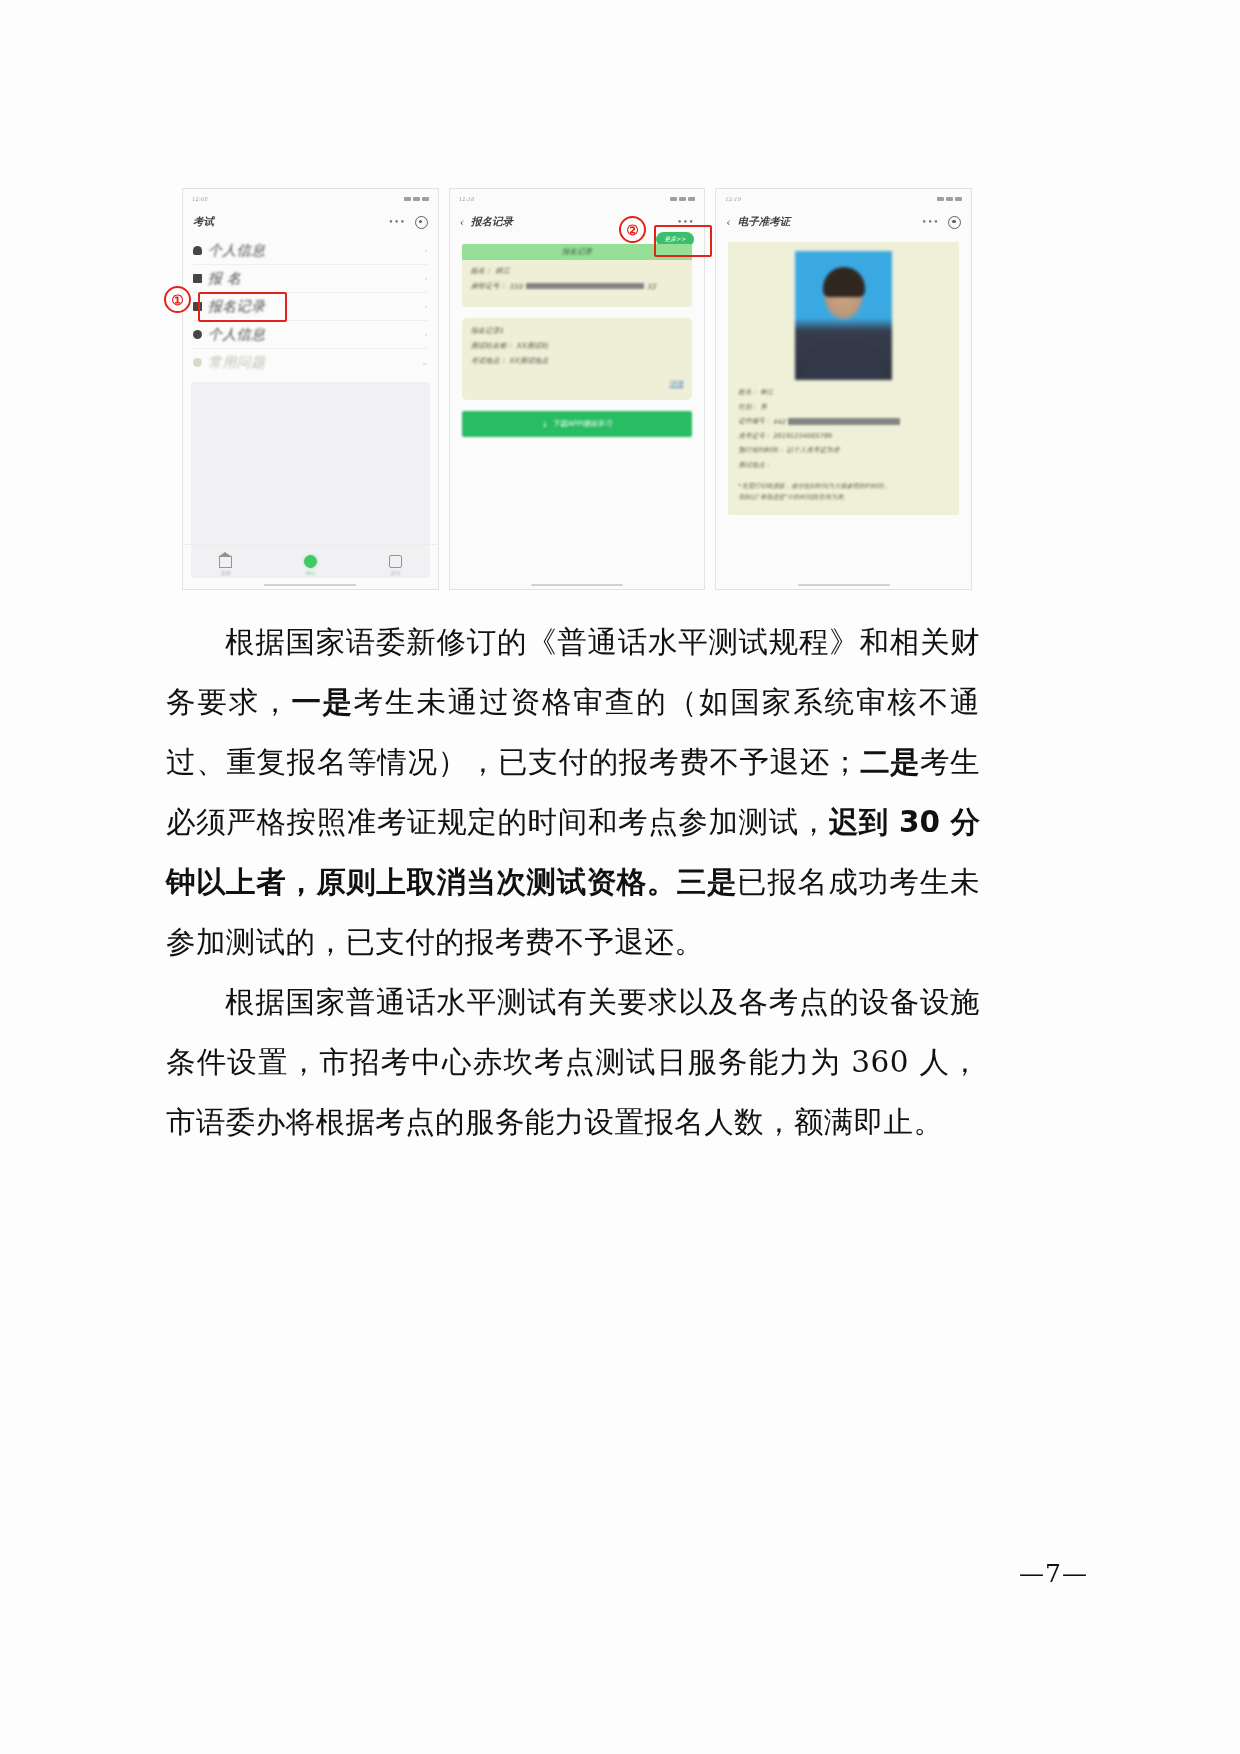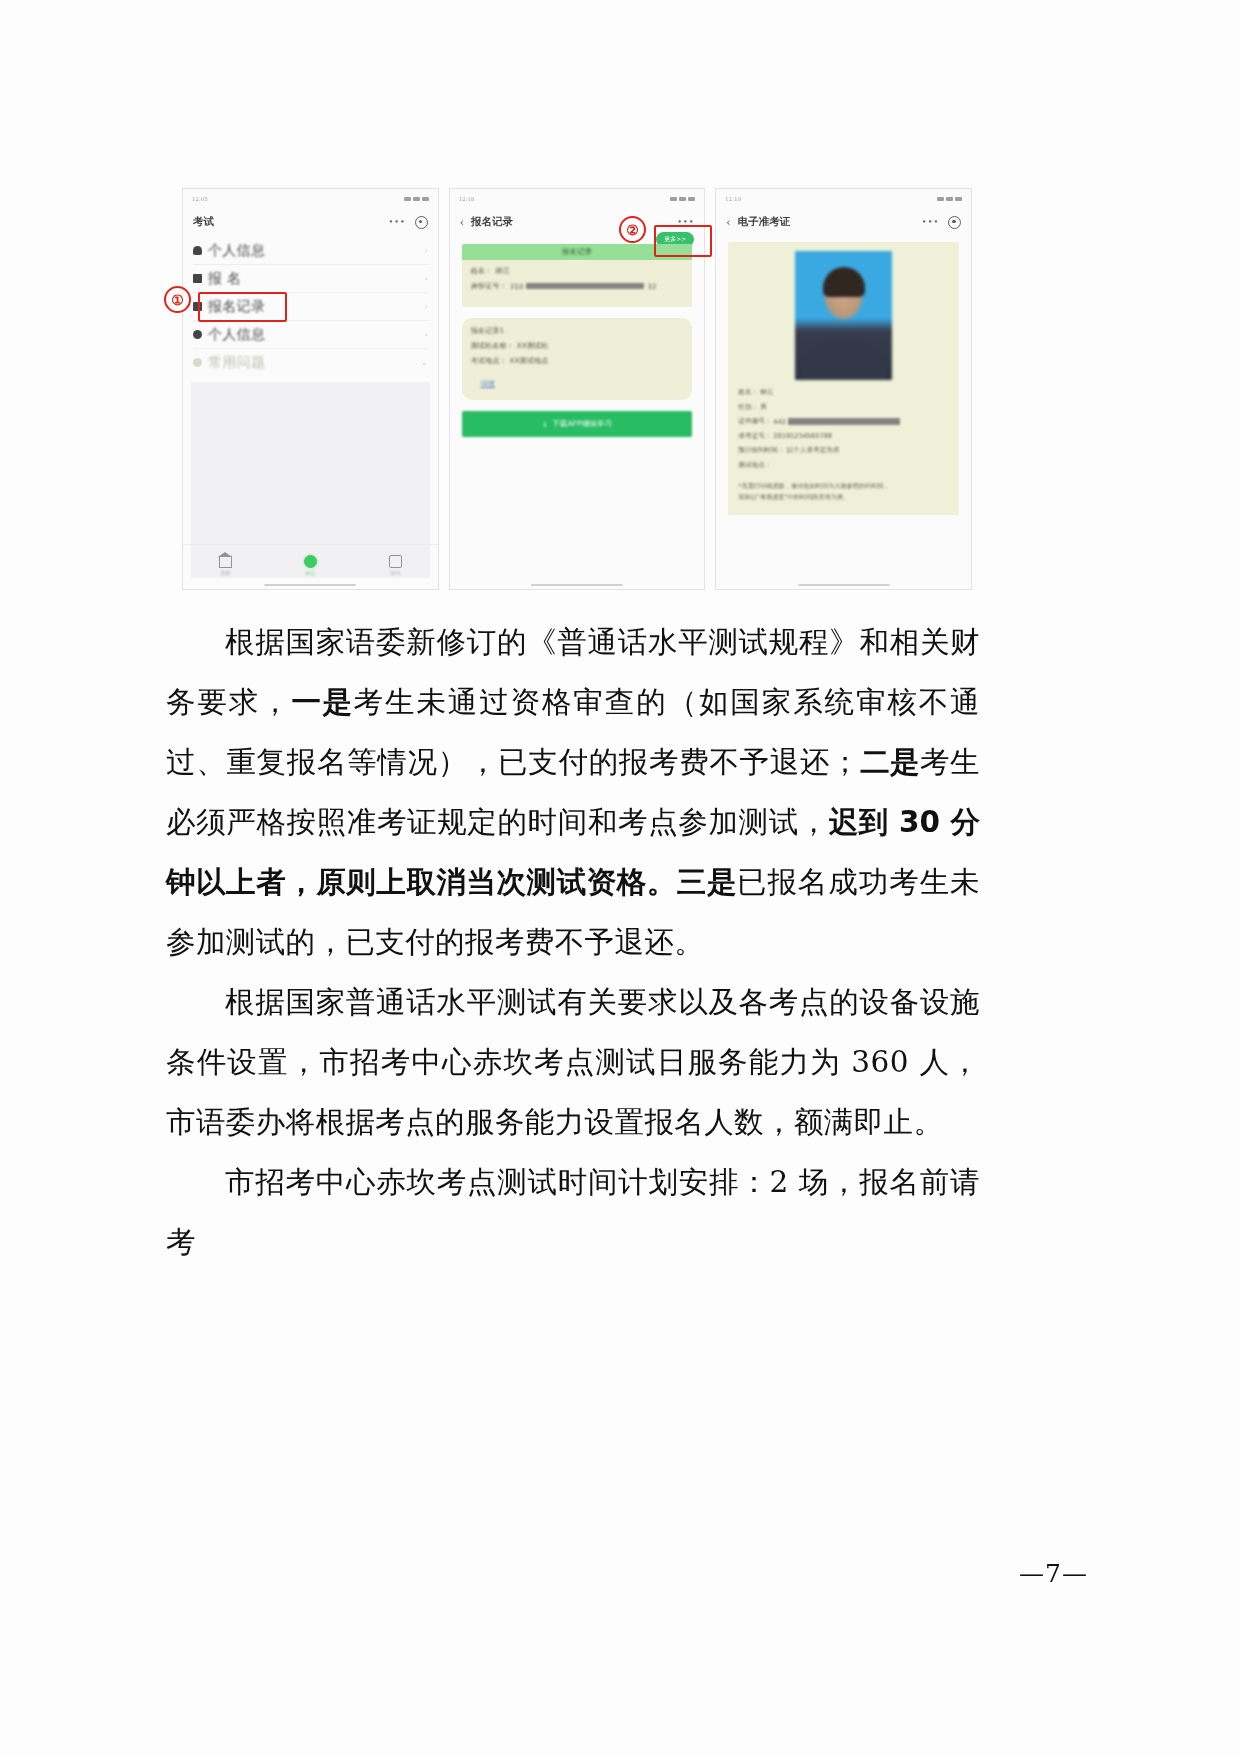--- a/index.html
+++ b/index.html
@@ -32,20 +32,21 @@
     gap: 10px;
   }
   .phone {
     position: relative;
     width: 256px;
     height: 400px;
     background: #fbfbfb;
     border: 1px solid #e2e2e2;
     overflow: hidden;
     filter: blur(0.35px);
+    font-style: italic;
   }
   .phone::after {
     
     content: "";
     position: absolute;
     inset: 0;
     background: rgba(255,255,255,0.06);
     pointer-events: none;
   }
   .statusbar {
@@ -220,22 +221,23 @@
   .redact {
     display:inline-block;
     height: 6.5px;
     background: #7d7d7d;
     border-radius: 1px;
     vertical-align: middle;
   }
   .rec-card2 {
     margin: 11px 12px 0 12px;
     background: #edeed4;
-    border-radius: 10px;
+    border-radius: 5px;
     padding: 8px 9px 10px 9px;
+    text-align: right;
   }
   .rec-link {
     font-size: 7px; color: #4878c8; margin-left: 10px;
     filter: blur(0.85px); text-decoration: underline;
     font-family: "DejaVu Sans", sans-serif;
   }
   .green-btn {
     margin: 11px 12px 0 12px;
     height: 26px;
     background: #1bb85a;
@@ -555,18 +557,17 @@
     <div class="anno-num" style="left:437px; top:28px;">②</div>
   </div>
 
   <div class="body-text">
     <p class="para indent"><span>根据国家语委新修订的《普通话水平测试规程》和相关财务要求，</span><span class="bold">一是</span><span>考生未通过资格审查的（如国家系统审核不通过、重复报名等情况），已支付的报考费不予退还；</span><span class="bold">二是</span><span>考生必须严格按照准考证规定的时间和考点参加测试，</span><span class="bold">迟到 30 分钟以上者，原则上取消当次测试资格。</span><span class="bold">三是</span><span>已报名成功考生未参加测试的，已支付的报考费不予退还。</span></p>
 
 
 
     <p class="para indent"><span>根据国家普通话水平测试有关要求以及各考点的设备设施条件设置，市招考中心赤坎考点测试日服务能力为 360 人，市语委办将根据考点的服务能力设置报名人数，额满即止。</span></p>
 
-    <p class="para indent"><span>市招考中心赤坎考点测试时间计划安排：2 场，报名前请考</span></p>
   </div>
 
   <div class="pageno">—7—</div>
 
 </div>
 
 </body></html>

